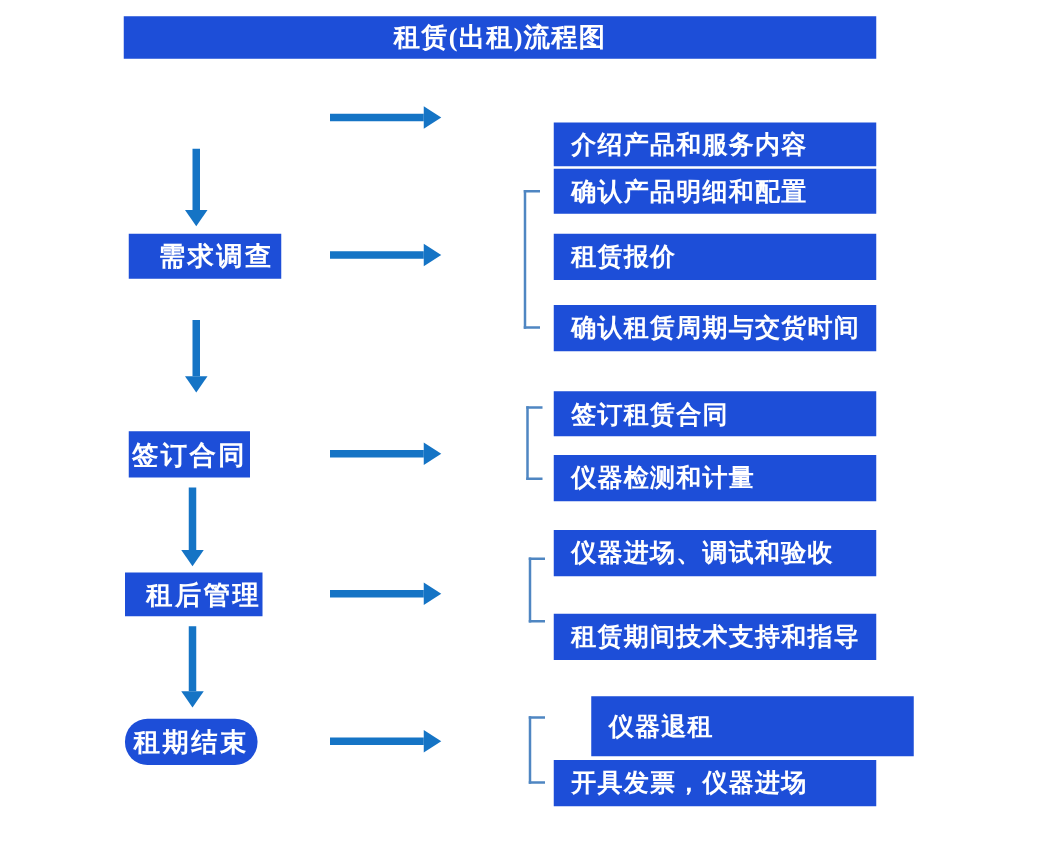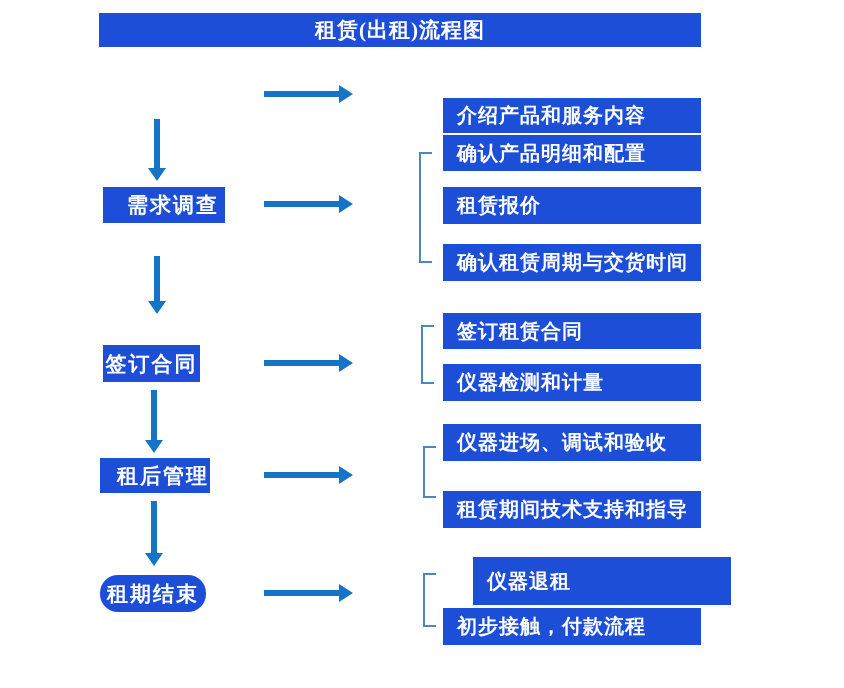--- a/index.html
+++ b/index.html
@@ -147,15 +147,15 @@
   <div class="blue-box detail-box" style="left:443px; top:187px; width:258px; height:37px;">租赁报价</div>
   <div class="blue-box detail-box" style="left:443px; top:244px; width:258px; height:37px;">确认租赁周期与交货时间</div>
 
   <div class="blue-box detail-box" style="left:443px; top:313px; width:258px; height:36px;">签订租赁合同</div>
   <div class="blue-box detail-box" style="left:443px; top:364px; width:258px; height:37px;">仪器检测和计量</div>
 
   <div class="blue-box detail-box" style="left:443px; top:424px; width:258px; height:37px;">仪器进场、调试和验收</div>
   <div class="blue-box detail-box" style="left:443px; top:491px; width:258px; height:37px;">租赁期间技术支持和指导</div>
 
   <div class="blue-box detail-box" style="left:443px; top:557px; width:258px; height:48px;margin-left:30px;">仪器退租</div>
-  <div class="blue-box detail-box" style="left:443px; top:608px; width:258px; height:37px;">初步接触，付款流程</div>
+  <div class="blue-box detail-box" style="left:443px; top:608px; width:258px; height:37px;">开具发票，仪器进场</div>
 
 </div>
 
 </body></html>

